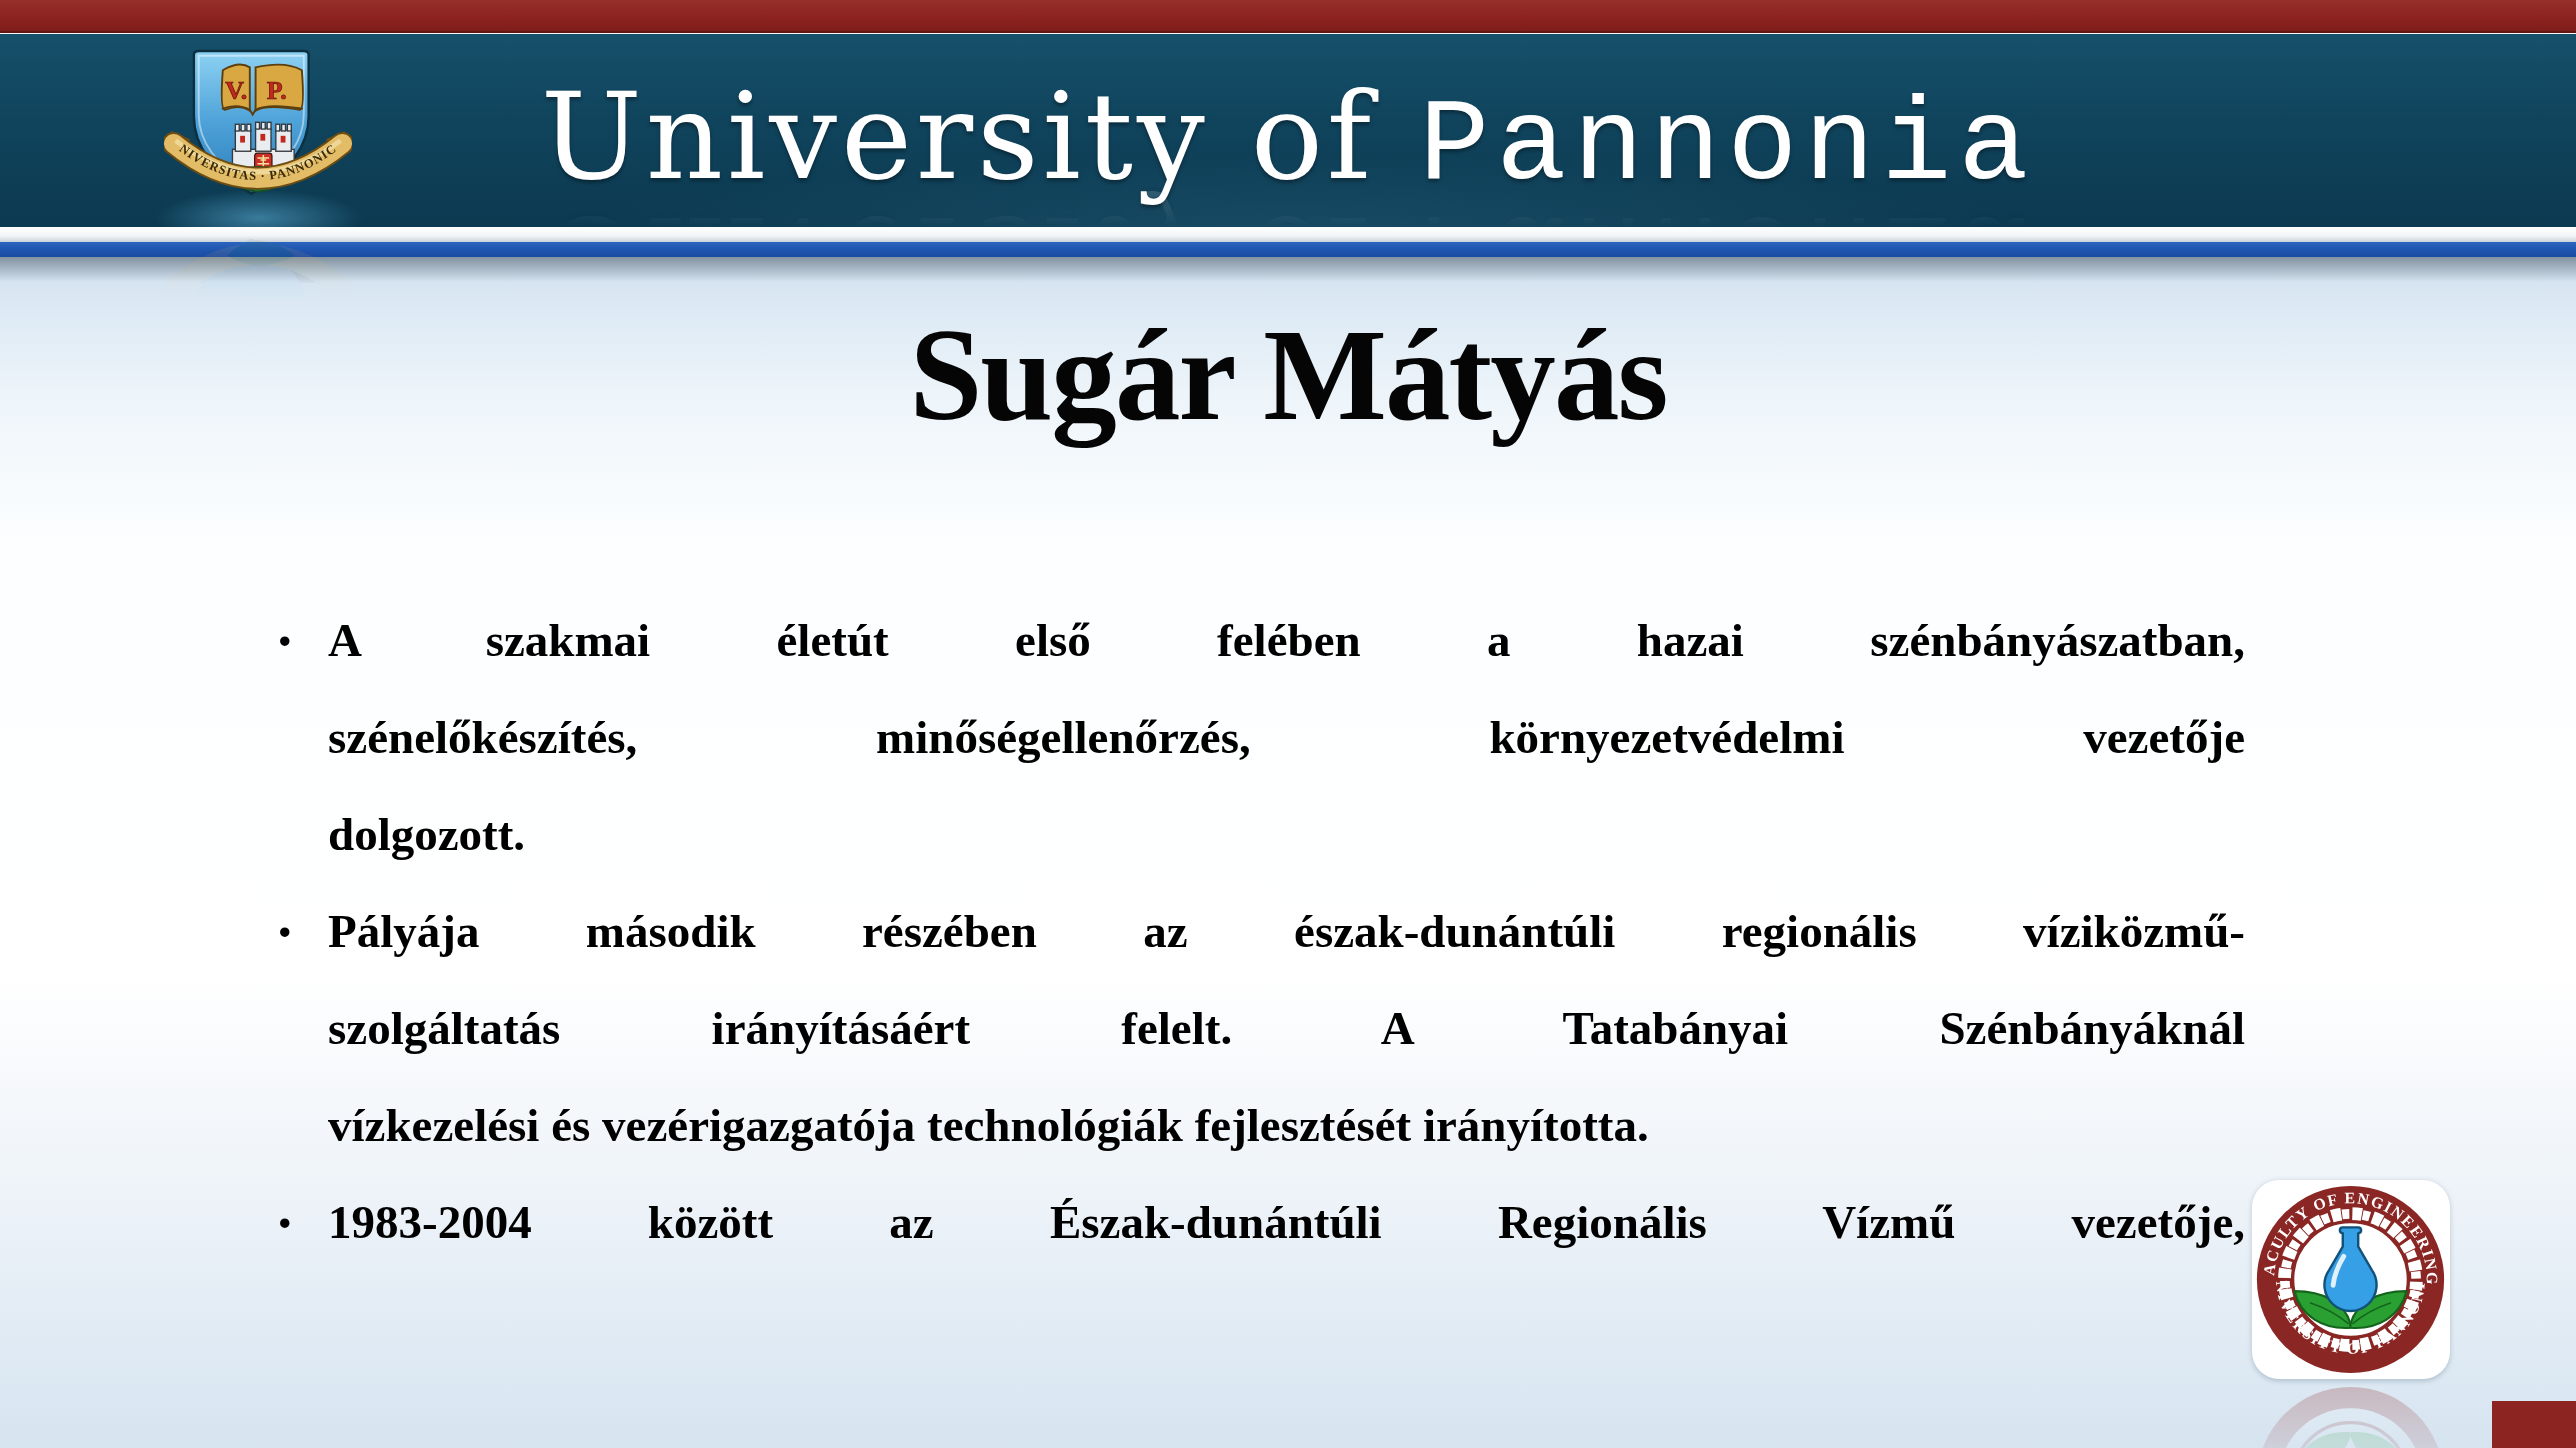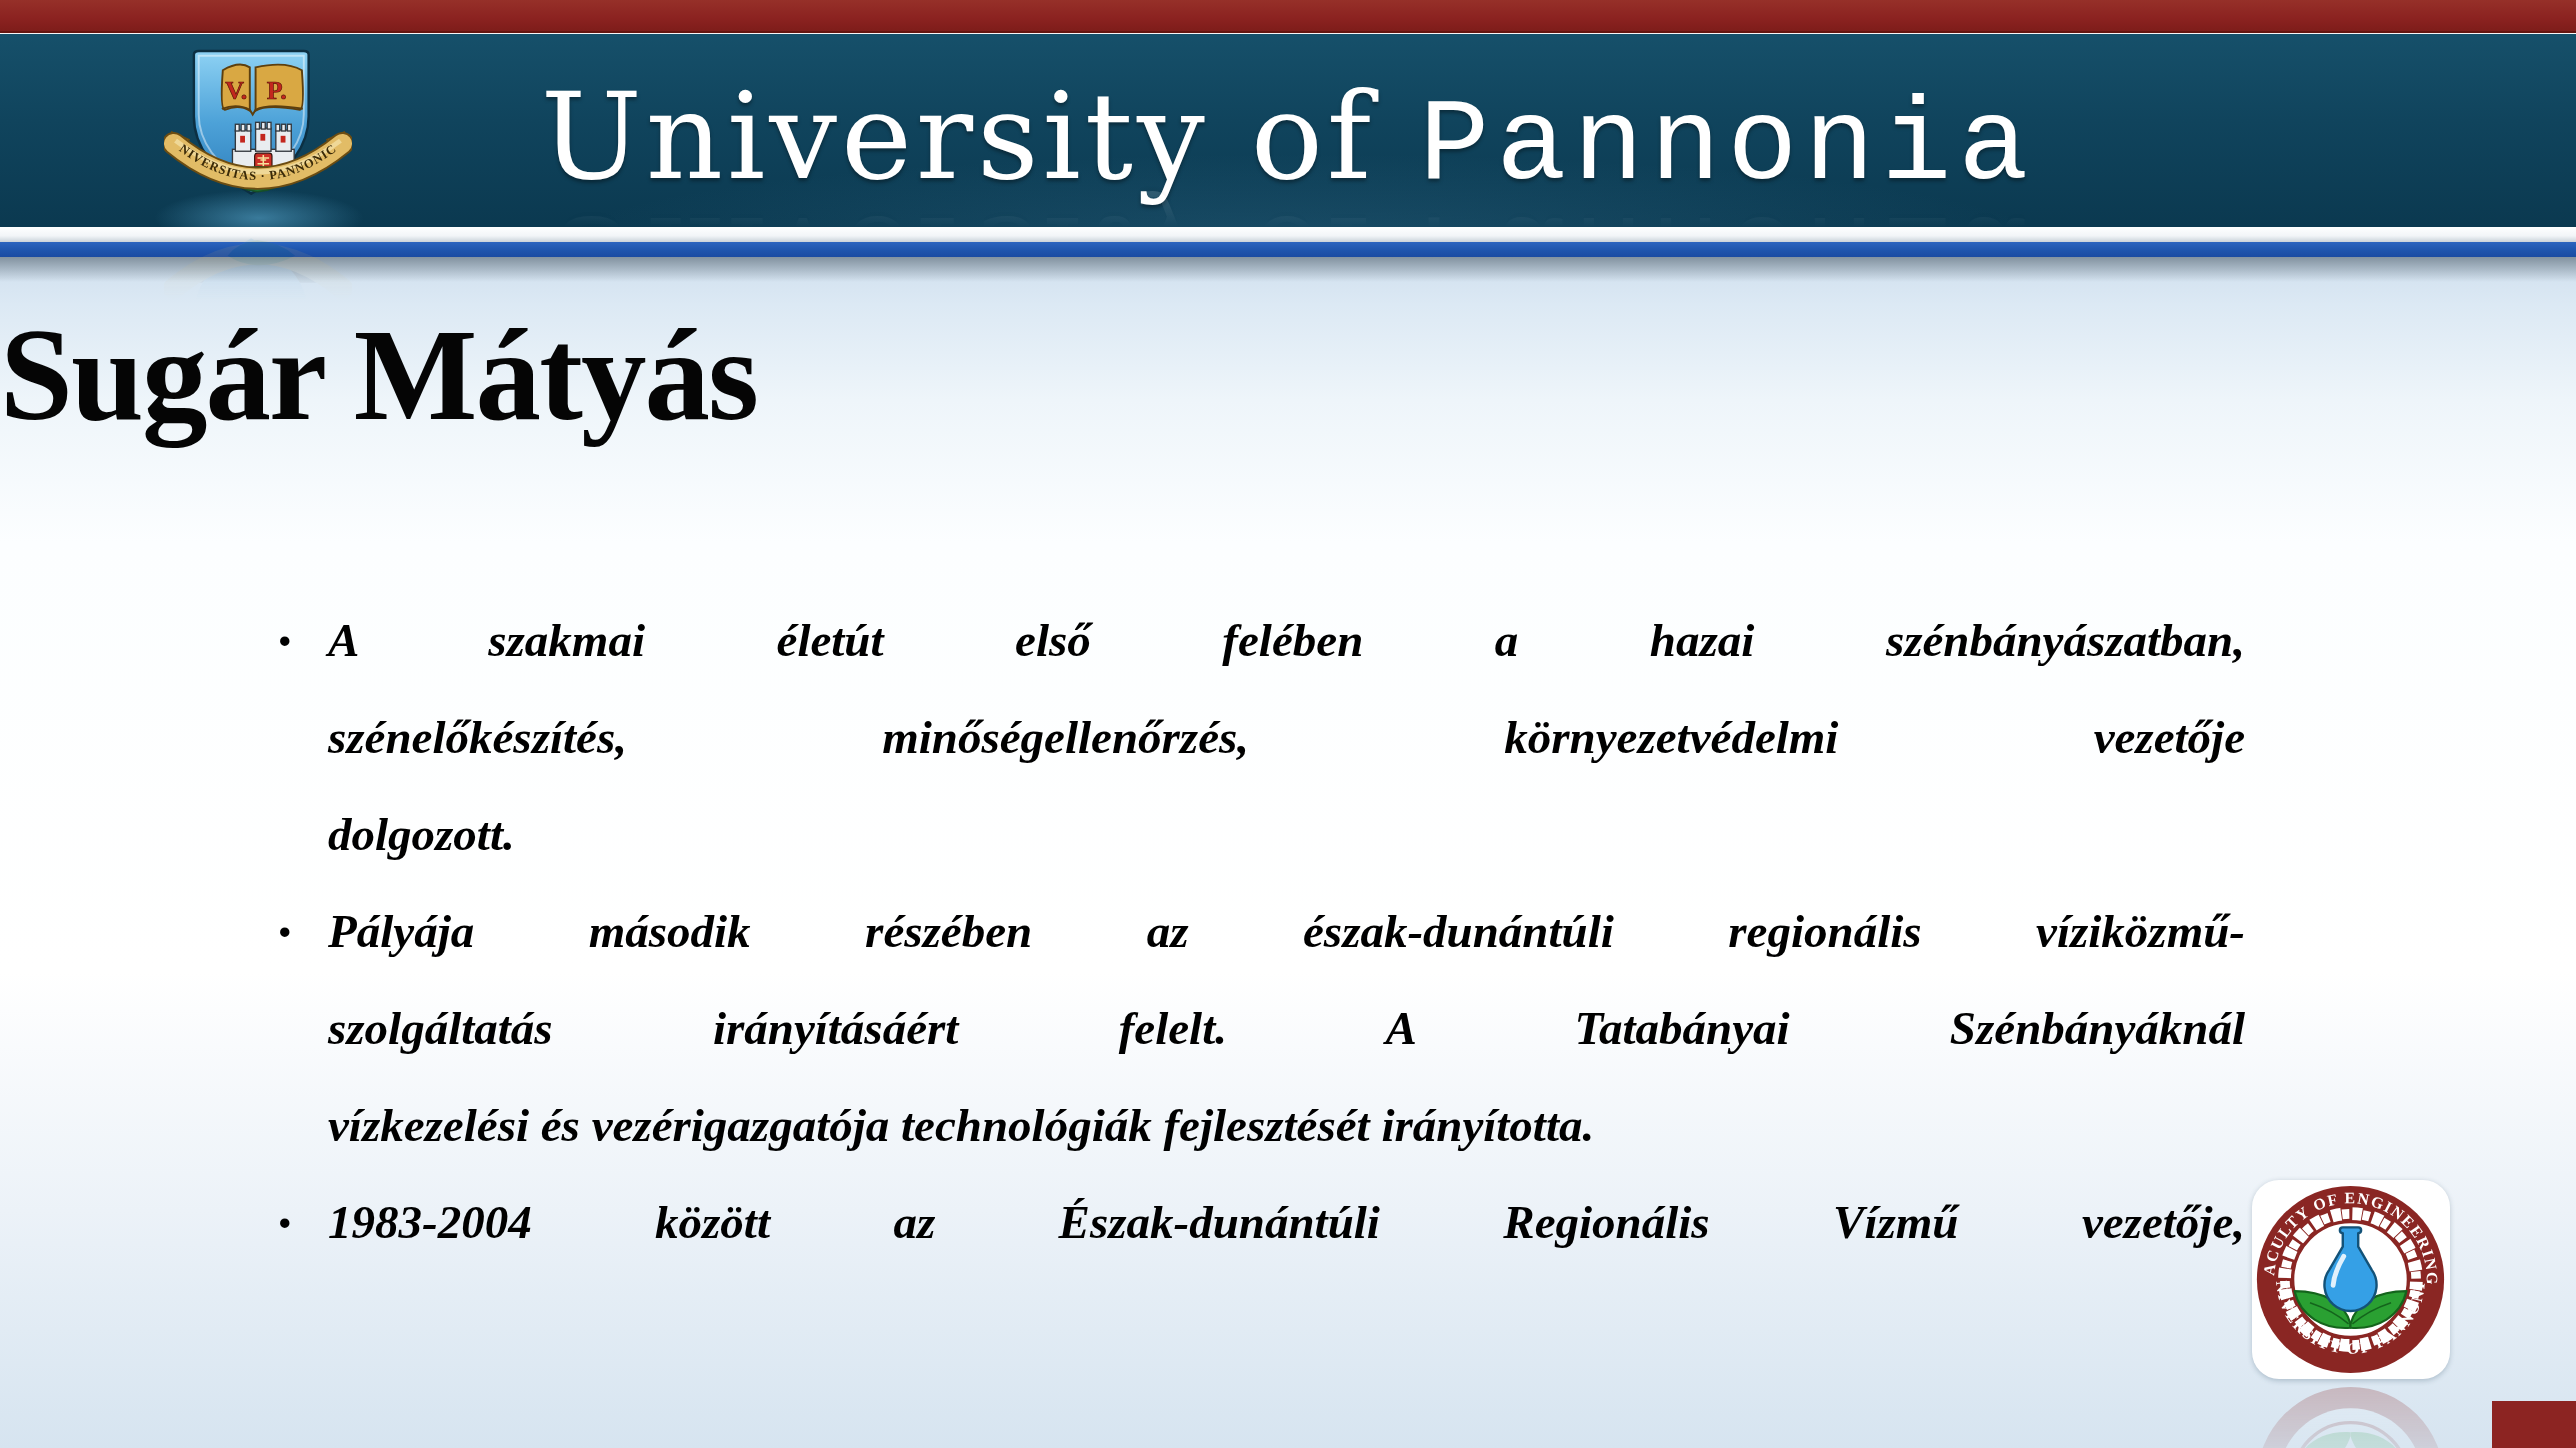--- a/index.html
+++ b/index.html
@@ -42,30 +42,30 @@
 
   
   .crest{position:absolute;left:164px;top:48px;width:188px;height:166px;z-index:5;}
   .crest svg{display:block;}
   .crest-ref{position:absolute;left:164px;top:218px;width:188px;height:166px;z-index:5;
              transform:scaleY(-1);opacity:.30;
              -webkit-mask-image:linear-gradient(180deg,transparent 50%,rgba(0,0,0,.55) 100%);
              mask-image:linear-gradient(180deg,transparent 50%,rgba(0,0,0,.55) 100%);}
 
   
-  .title{position:absolute;left:0;width:100%;top:297px;z-index:6;text-align:left;
+  .title{position:absolute;left:0;width:100%;top:297px;z-index:6;text-align:center;
          font-weight:bold;font-size:131px;line-height:155px;letter-spacing:-1.9px;color:#050505;}
 
   
   .list{position:absolute;left:275px;top:592px;width:1970px;z-index:6;margin:0;padding:0;list-style:none;}
   .list li{position:relative;margin:0;padding:0 0 0 53px;font-weight:bold;font-size:47px;
            line-height:97px;color:#000;}
   .dot{position:absolute;left:3.9px;top:0;line-height:97px;font-size:33px;
        font-family:"Liberation Sans",sans-serif;}
-  .bline{text-align:justify;text-align-last:justify;font-style:italic;}
+  .bline{text-align:justify;text-align-last:justify;}
   .bline.last{text-align-last:left;}
 
   
   .seal{position:absolute;left:2252px;top:1180px;width:198px;height:199px;z-index:6;
         background:#fff;border-radius:27px;box-shadow:0 1.9px 5.8px rgba(40,70,95,.25);}
   .seal svg{position:absolute;left:1.9px;top:2.9px;}
   .seal-ref{position:absolute;left:2252px;top:1381px;width:198px;height:199px;z-index:6;
             transform:scaleY(-1);opacity:.32;
             -webkit-mask-image:linear-gradient(180deg,transparent 42%,rgba(0,0,0,.8) 100%);
             mask-image:linear-gradient(180deg,transparent 42%,rgba(0,0,0,.8) 100%);}

